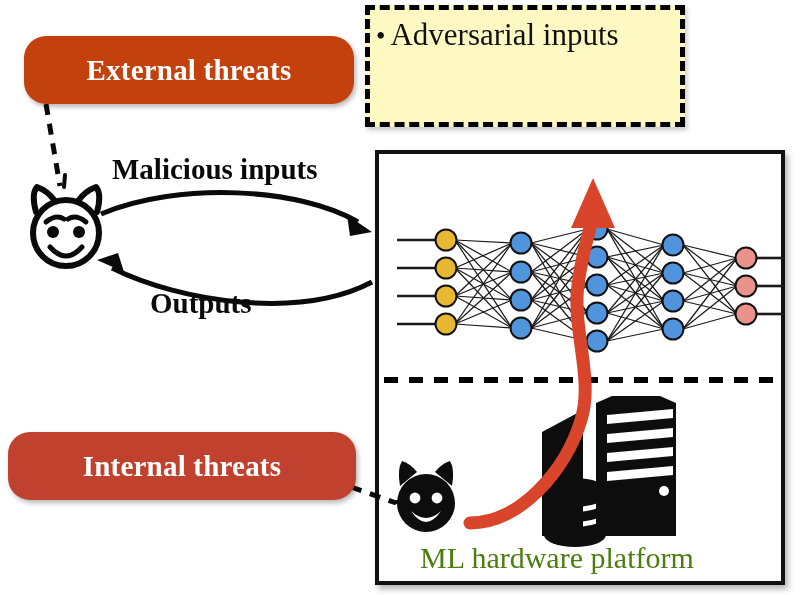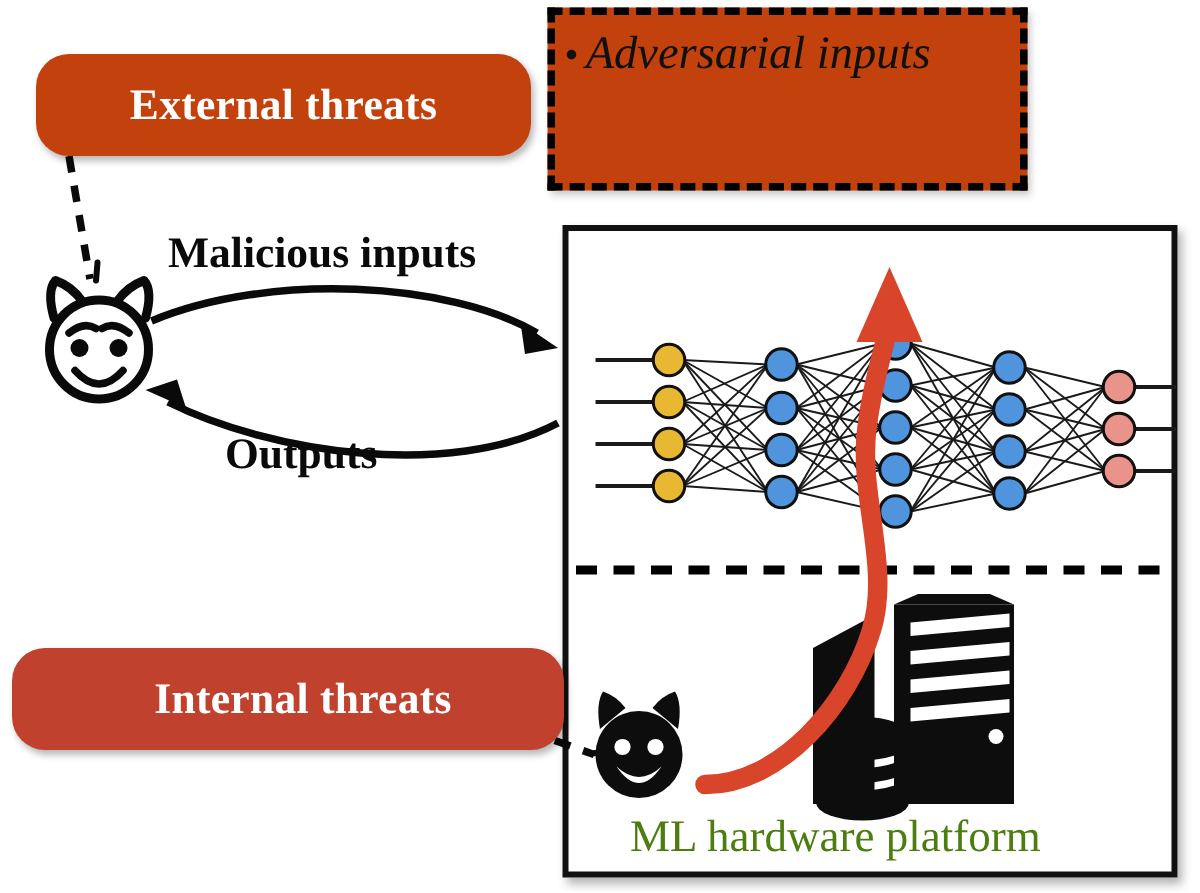--- a/index.html
+++ b/index.html
@@ -33,33 +33,31 @@
     left: 24px;  top: 36px;
     width: 330px; height: 68px;
     background: #c2410c;
     font-size: 29px;
   }
   #internal-badge {
     left: 8px;  top: 432px;
     width: 348px; height: 68px;
     background: #c0422e;
     font-size: 29px;
-    padding-left: 20px;
   }
 
   
   #callout {
     position: absolute;
     left: 365px; top: 5px;
     width: 320px; height: 122px;
-    background: #c2410c;
+    background: #fef9c3;
     border: 5px dashed #000000;
     box-sizing: border-box;
     box-shadow: 2px 3px 5px rgba(0,0,0,0.22);
-    font-style: italic;
   }
   #callout ul {
     list-style: none;
     margin: 0;
     padding: 7px 0 0 6px;
   }
   #callout li {
     font-size: 31px;
     line-height: 1.18;
     color: #101010;

